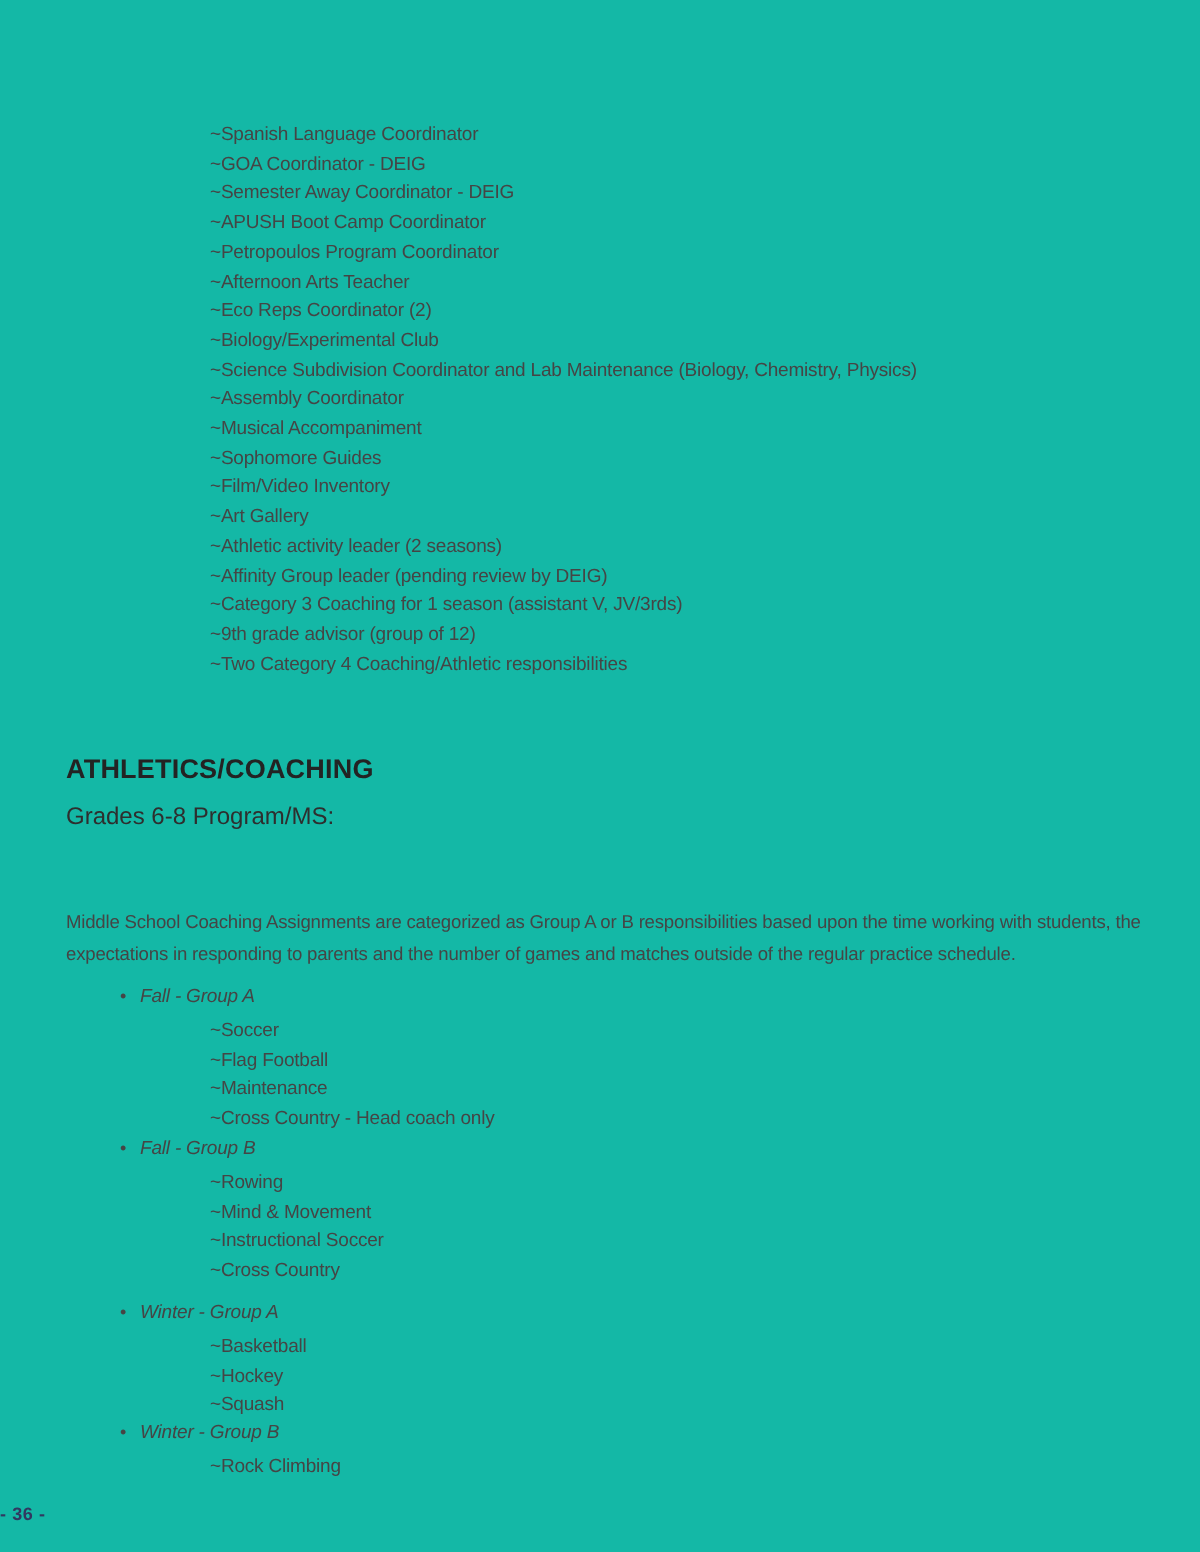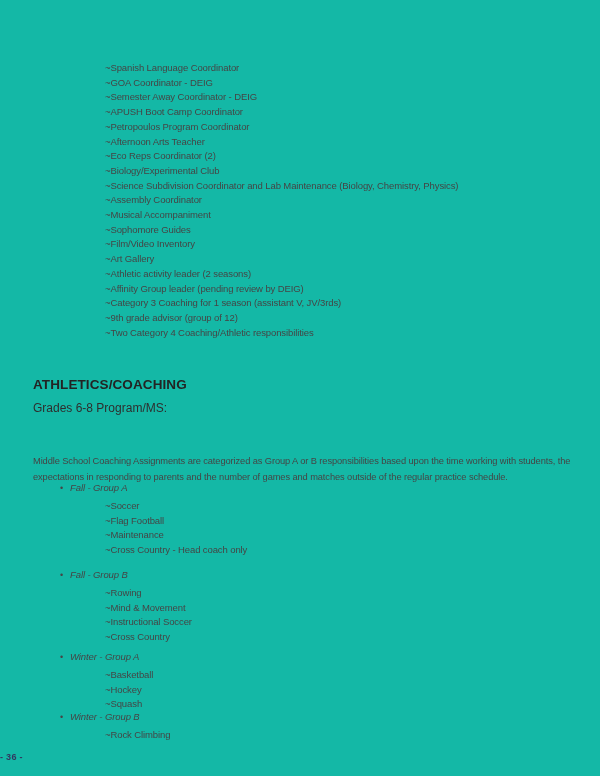--- a/index.html
+++ b/index.html
@@ -122,21 +122,21 @@
     <div>~9th grade advisor (group of 12)</div>
     <div>~Two Category 4 Coaching/Athletic responsibilities</div>
   </div>
 
   <div class="section-heading">ATHLETICS/COACHING</div>
 
   <div class="sub-heading">Grades 6-8 Program/MS:</div>
 
   <div class="intro">Middle School Coaching Assignments are categorized as Group A or B responsibilities based upon the time working with students, the expectations in responding to parents and the number of games and matches outside of the regular practice schedule.</div>
 
-  <div class="group" style="top:481px">
+  <div class="group" style="top:492px">
     <div class="group-label">
       <span class="bullet">•</span><span class="glabel">Fall - Group A</span>
     </div>
     <div class="group-items">
       <div>~Soccer</div>
       <div>~Flag Football</div>
       <div>~Maintenance</div>
       <div>~Cross Country - Head coach only</div>
     </div>
   </div>

